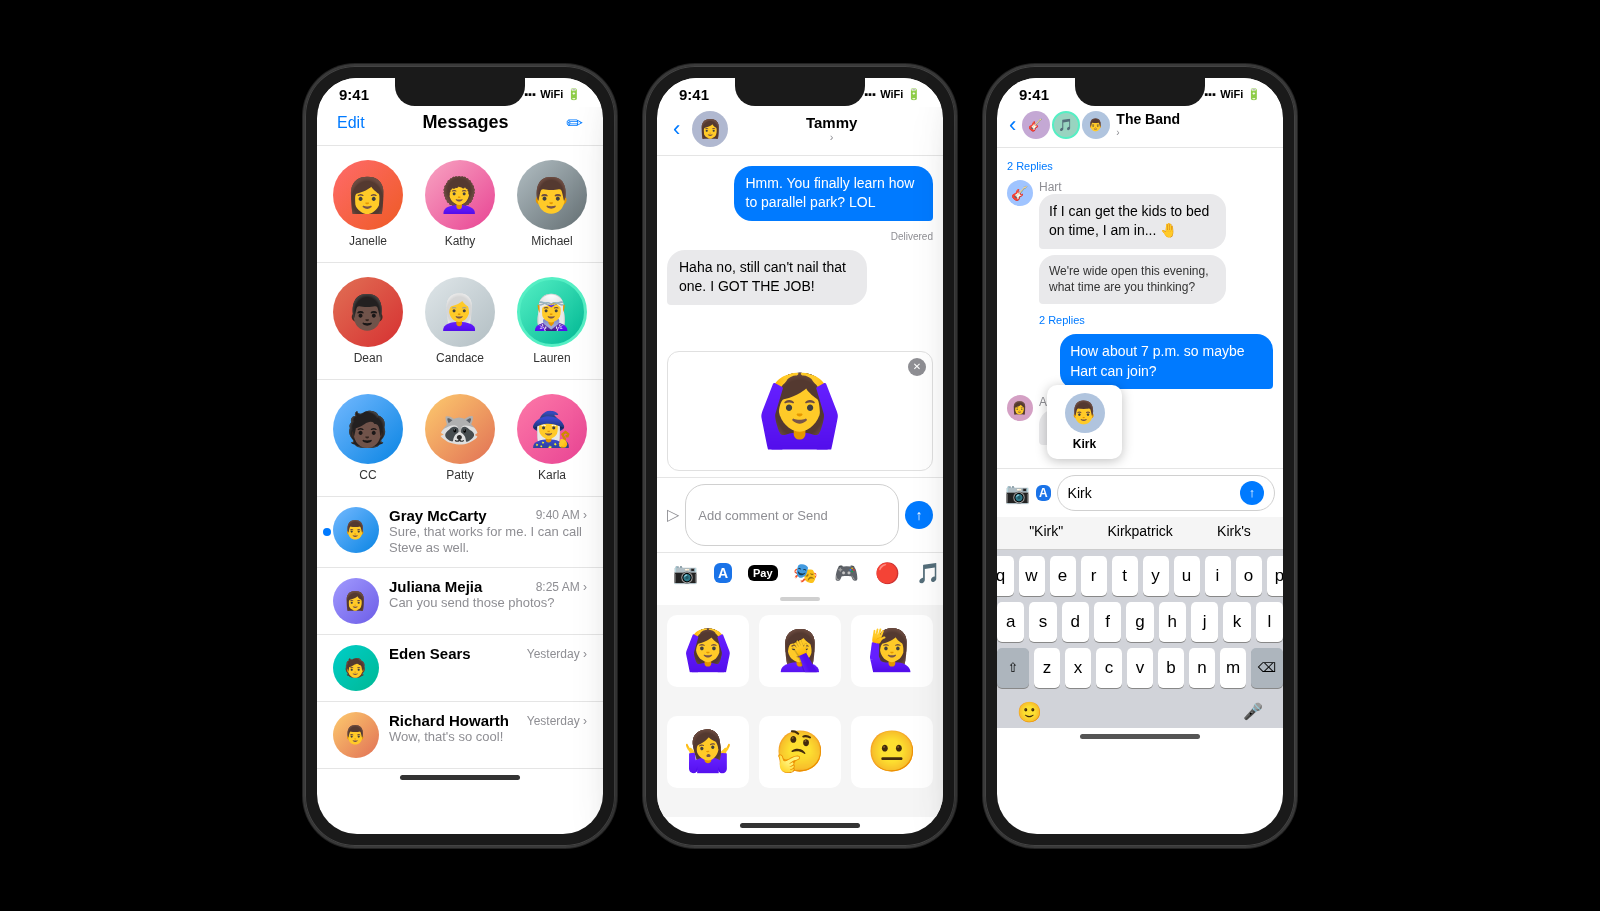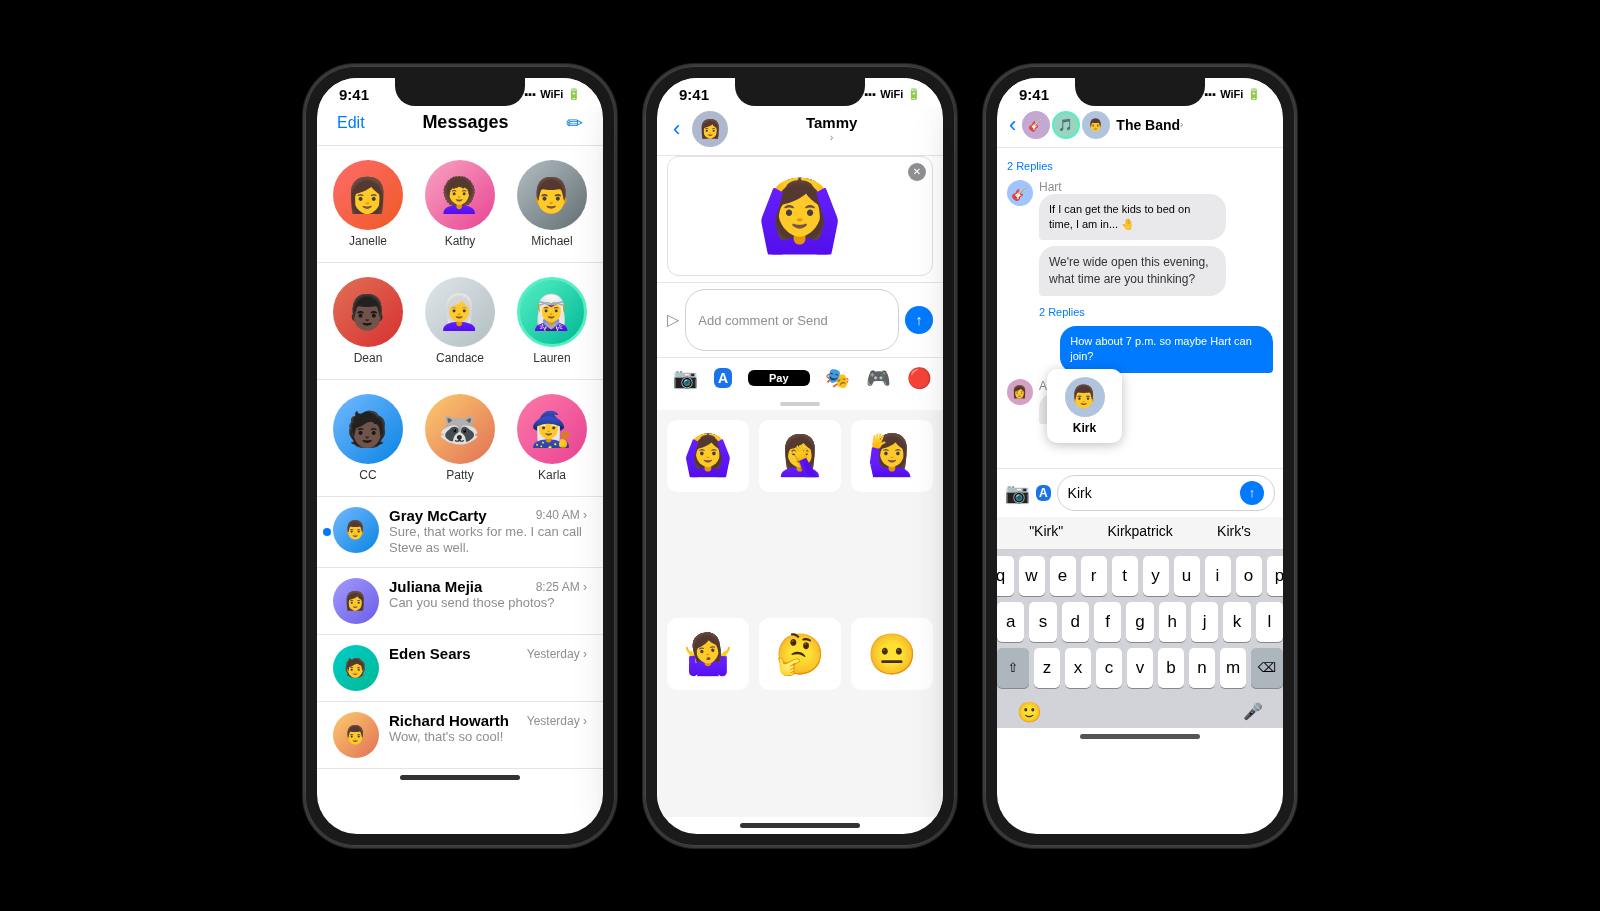--- a/index.html
+++ b/index.html
@@ -308,21 +308,21 @@
       gap: 6px;
       height: 320px;
       overflow: hidden;
     }
     .replies-label { font-size: 11px; color: #007aff; }
     .sender-label { font-size: 12px; color: #8e8e93; }
     .bubble-sm {
       max-width: 80%;
       padding: 8px 10px;
       border-radius: 16px;
-      font-size: 11px;
+      font-size: 14px;
       line-height: 1.4;
     }
     .bubble-out-sm {
       background: #007aff;
       color: #fff;
       align-self: flex-end;
       border-bottom-right-radius: 4px;
     }
     .bubble-in-sm {
       background: #e9e9eb;
@@ -591,38 +591,43 @@
 
       <div class="chat-header">
         <span class="back-btn">‹</span>
         <div class="chat-avatar" style="background: #b0b8d0; font-size:18px;">👩</div>
         <div class="chat-name-area">
           <span class="chat-contact-name">Tammy</span>
           <span class="chat-contact-sub">›</span>
         </div>
       </div>
 
+      <div class="chat-messages">
+        <div class="bubble bubble-out">Hmm. You finally learn how to parallel park? LOL</div>
+        <div class="delivered-text">Delivered</div>
+        <div class="bubble bubble-in">Haha no, still can't nail that one. I GOT THE JOB!</div>
+      </div>
 
       <div class="memoji-preview-area">
         <span class="memoji-big">🙆‍♀️</span>
         <div class="close-badge">✕</div>
       </div>
 
       <div class="input-bar">
         <span class="input-expand">▷</span>
         <div class="input-field">
           <span style="color:#8e8e93; font-size:13px;">Add comment or Send</span>
         </div>
         <div class="send-btn">↑</div>
       </div>
 
       <div class="app-tray">
         <span class="tray-icon">📷</span>
         <span class="tray-icon" style="background:#1a73e8; color:#fff; border-radius:6px; padding:2px 4px; font-size:14px; font-weight:700;">A</span>
-        <span class="tray-icon" style="background:#000; color:#fff; border-radius:6px; padding:2px 21px; font-size:11px; font-weight:600;">Pay</span>
+        <span class="tray-icon" style="background:#000; color:#fff; border-radius:6px; padding:2px 5px; font-size:11px; font-weight:600;">Pay</span>
         <span class="tray-icon">🎭</span>
         <span class="tray-icon">🎮</span>
         <span class="tray-icon">🔴</span>
         <span class="tray-icon">🎵</span>
       </div>
 
       <div class="scroll-indicator"></div>
 
       <div class="memoji-grid">
         <div class="memoji-item">🙆‍♀️</div>
@@ -648,21 +653,21 @@
         </div>
       </div>
 
       <div class="group-header">
         <span style="color:#007aff; font-size:22px;">‹</span>
         <div class="group-avatars">
           <div class="group-avatar-sm" style="background: #c4a8d4;">🎸</div>
           <div class="group-avatar-sm" style="background: #98d4c0; border: 2px solid #55efc4;">🎵</div>
           <div class="group-avatar-sm" style="background: #b0c4de;">👨</div>
         </div>
-        <div style="display:flex; flex-direction:row; align-items:center; flex:1;">
+        <div style="display:flex; flex-direction:column; align-items:flex-start; flex:1;">
           <span class="group-name">The Band</span>
           <span style="font-size:10px; color:#8e8e93;">›</span>
         </div>
       </div>
 
       <div class="group-messages">
 
         <div>
           <span class="replies-label">2 Replies</span>
         </div>

